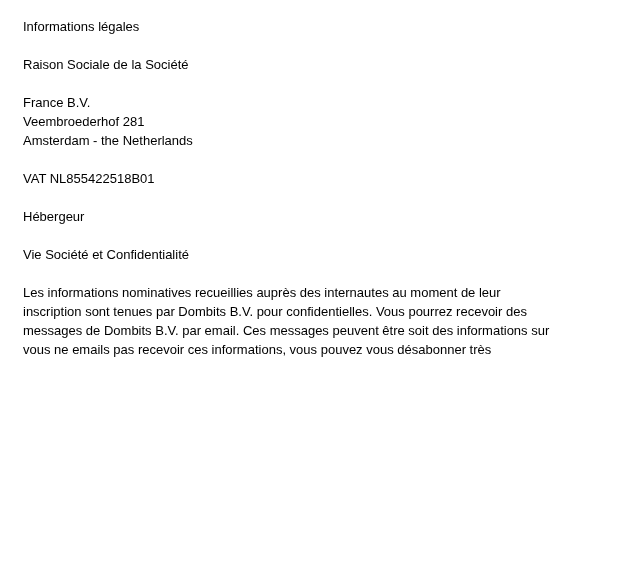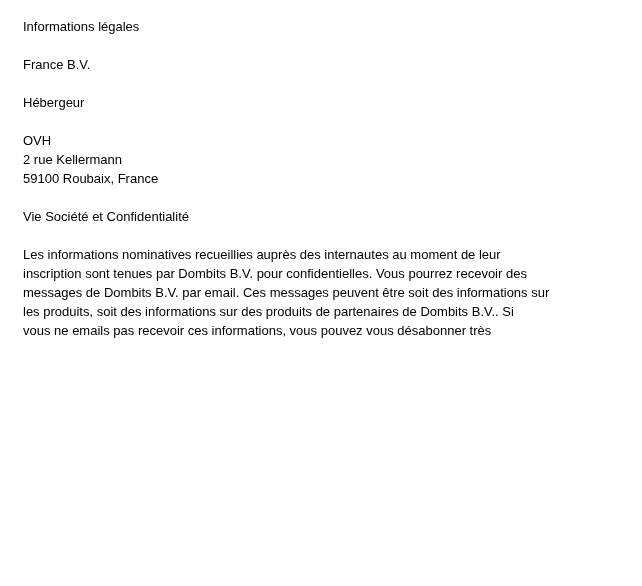--- a/index.html
+++ b/index.html
@@ -32,43 +32,45 @@
 </style>
 </head>
 <body>
 
 <div class="page">
 
   <div class="block">
     <div class="line">Informations légales</div>
   </div>
 
+  <div class="block">
+    <div class="line">Raison Sociale de la Société</div>
+  </div>
 
   <div class="block">
     <div class="line">France B.V.</div>
+    <div class="line">Veembroederhof 281</div>
+    <div class="line">Amsterdam - the Netherlands</div>
   </div>
 
+  <div class="block">
+    <div class="line">VAT NL855422518B01</div>
+  </div>
 
   <div class="block">
     <div class="line">Hébergeur</div>
   </div>
 
-  <div class="block">
-    <div class="line">OVH</div>
-    <div class="line">2 rue Kellermann</div>
-    <div class="line">59100 Roubaix, France</div>
-  </div>
 
 
 
   <div class="block">
     <div class="line">Vie Société et Confidentialité</div>
   </div>
 
   <div class="block para">
     <div class="line">Les informations nominatives recueillies auprès des internautes au moment de leur</div>
     <div class="line">inscription sont tenues par Dombits B.V. pour confidentielles. Vous pourrez recevoir des</div>
     <div class="line">messages de Dombits B.V. par email. Ces messages peuvent être soit des informations sur</div>
-    <div class="line">les produits, soit des informations sur des produits de partenaires de Dombits B.V.. Si</div>
     <div class="line">vous ne emails pas recevoir ces informations, vous pouvez vous désabonner très</div>
   </div>
 
 </div>
 
 </body></html>

